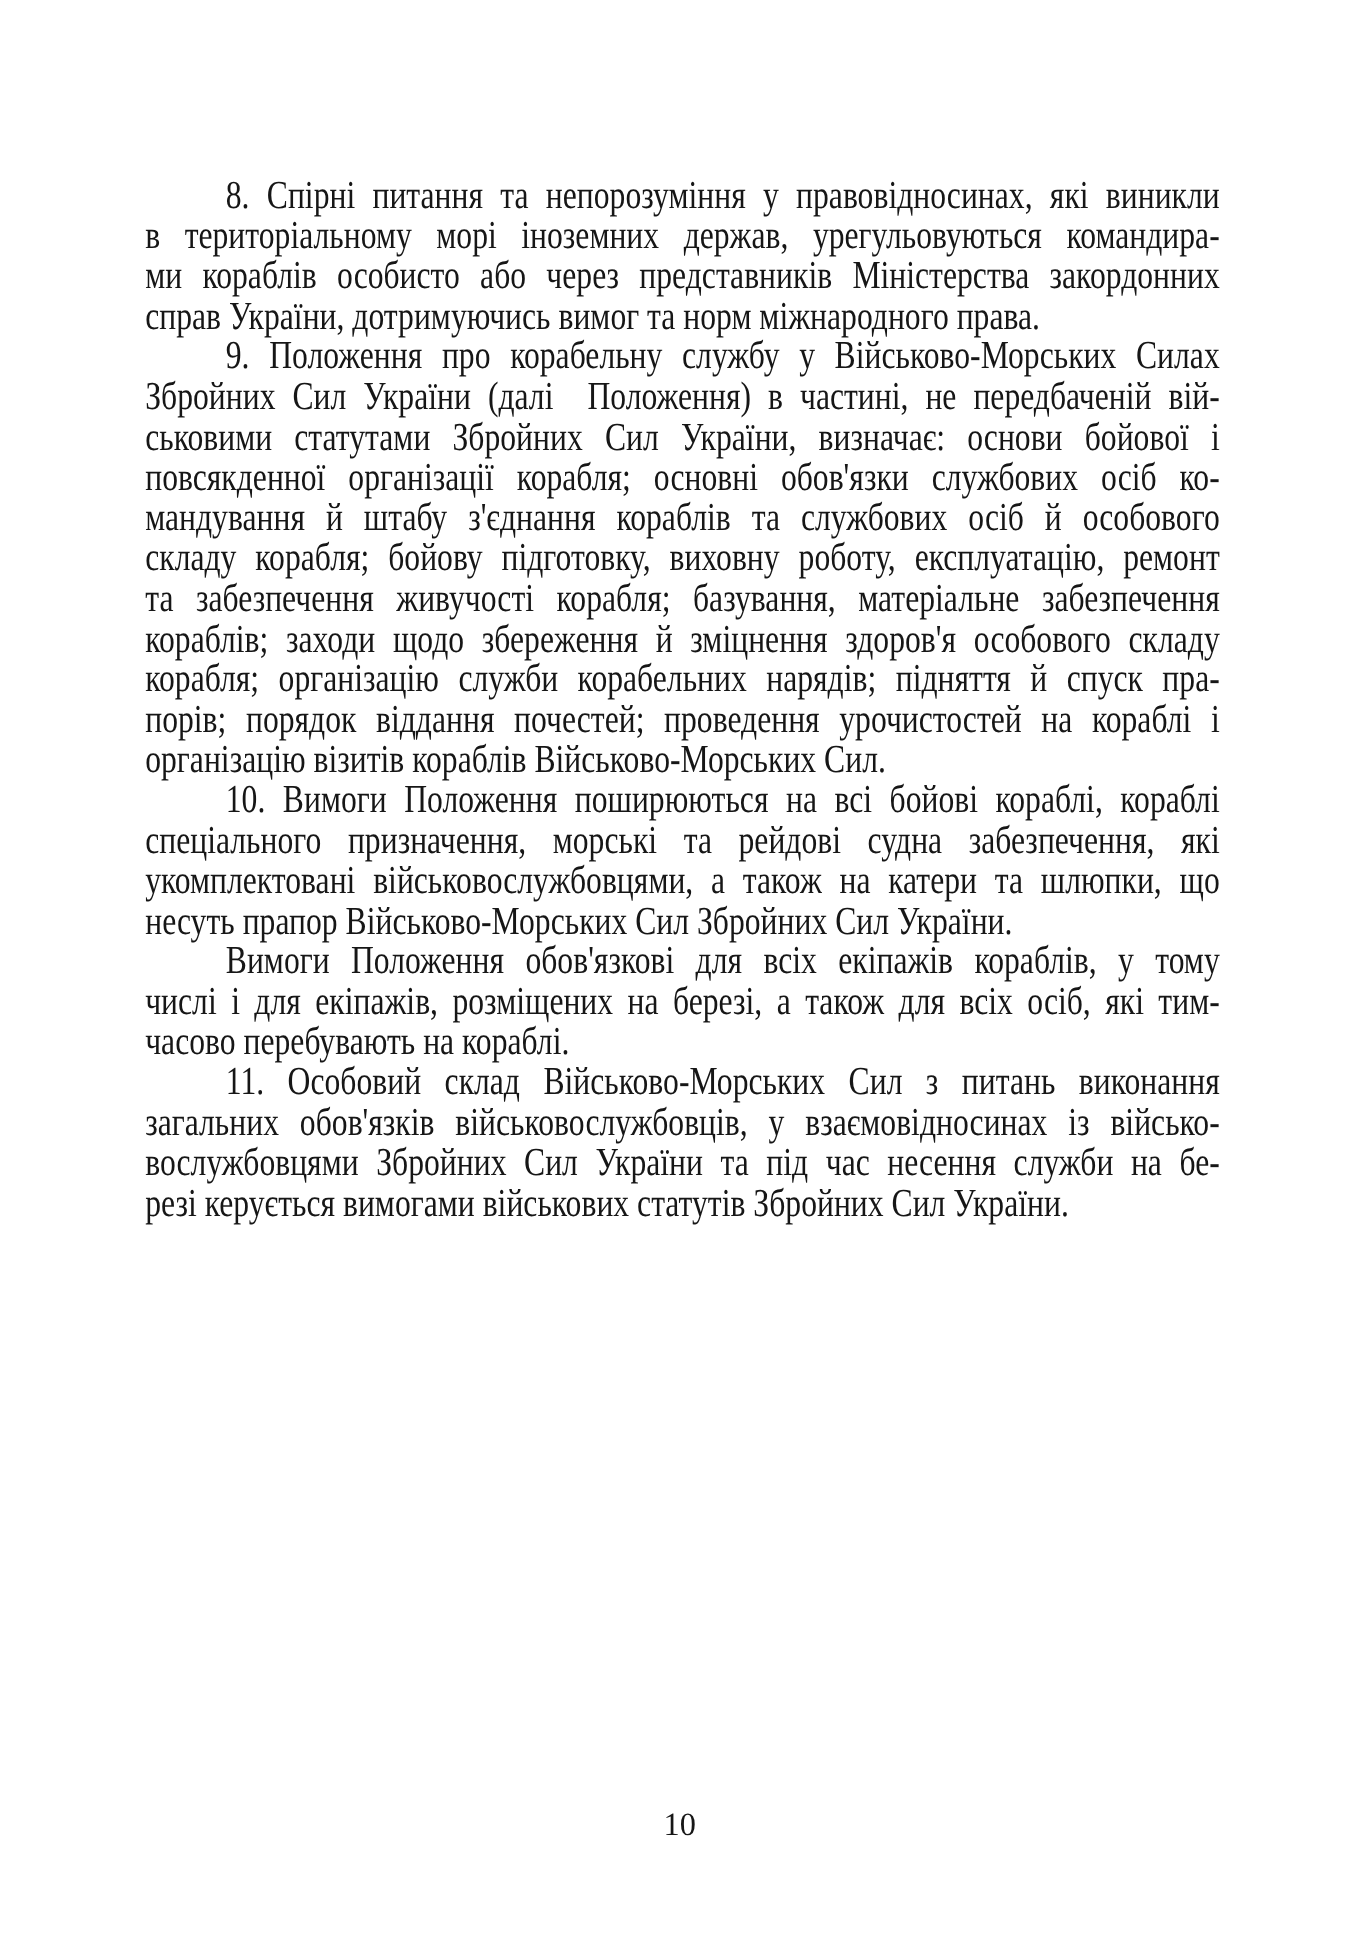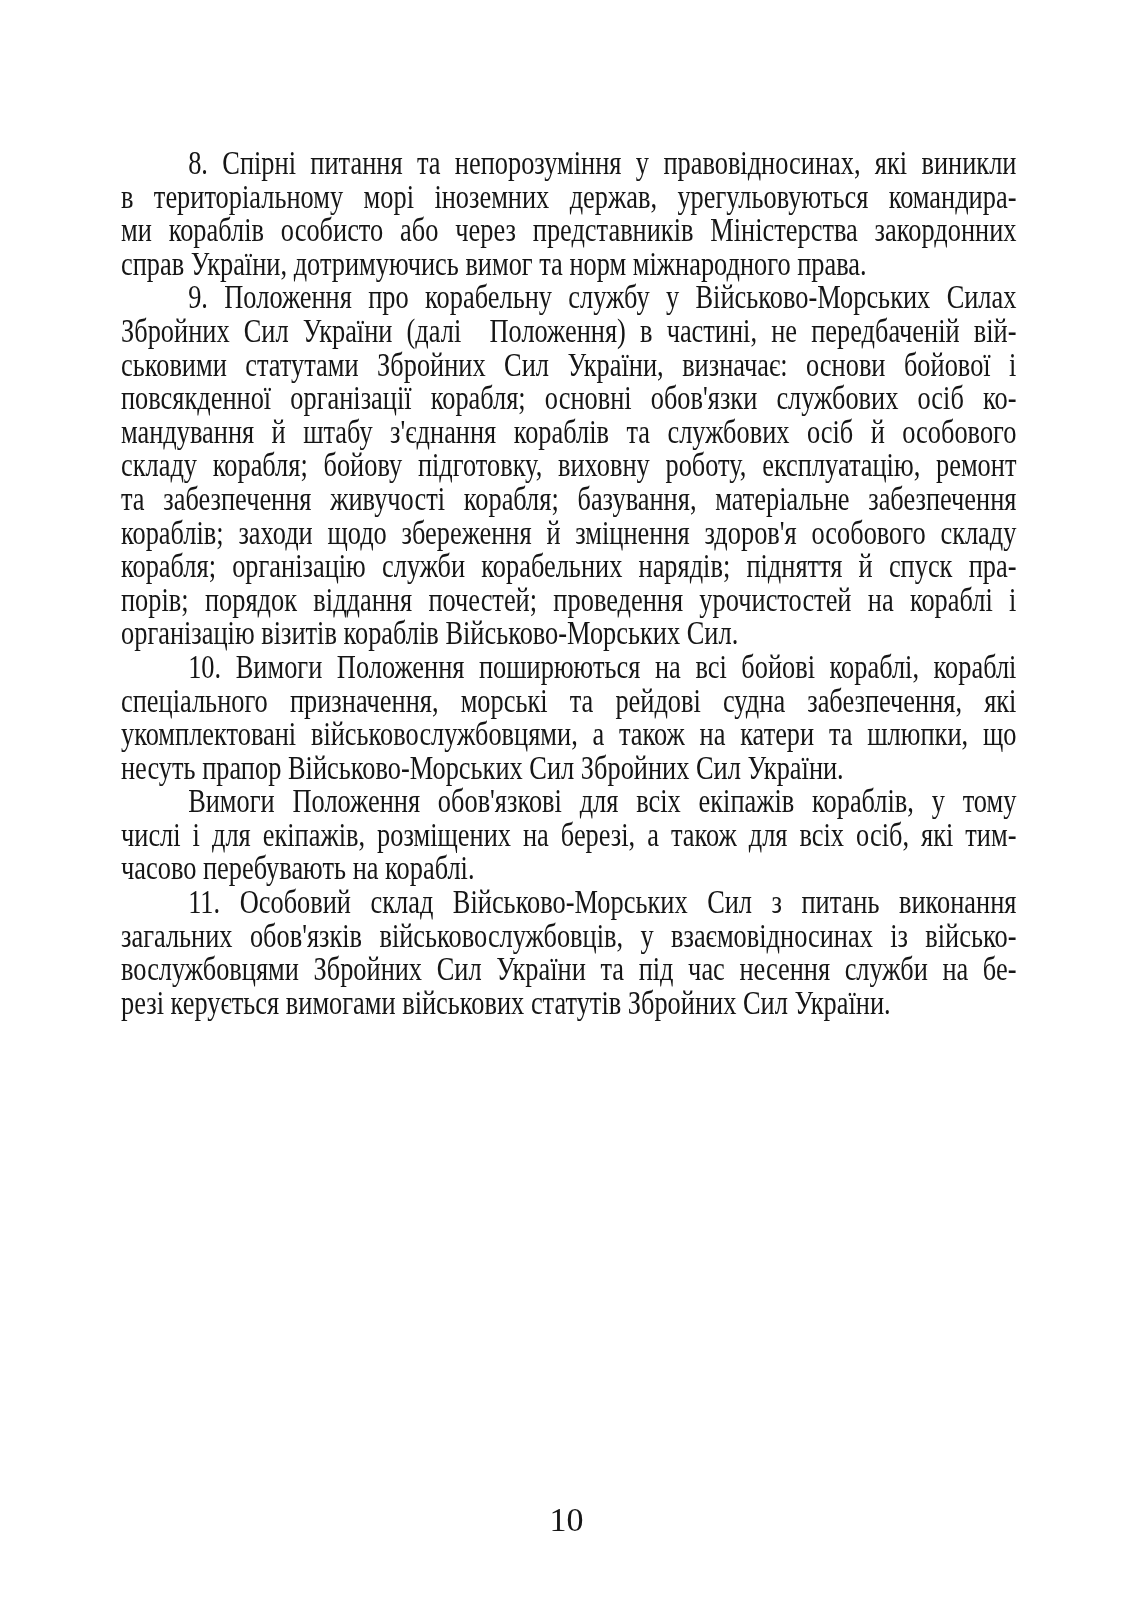--- a/index.html
+++ b/index.html
@@ -51,21 +51,21 @@
     -moz-text-align-last: left;
   }
   .page-number {
     position: absolute;
     left: 0;
     top: 1473px;
     width: 1133px;
     height: 40px;
     line-height: 40px;
     text-align: center;
-    font-size: 34px;
+    font-size: 27px;
     color: #161616;
   }
 </style>
 </head>
 <body>
 
 <div class="page">
   <div class="text-block" id="text-block">
       <div>
         <div class="line first">8. Спірні питання та непорозуміння у правовідносинах, які виникли</div>

